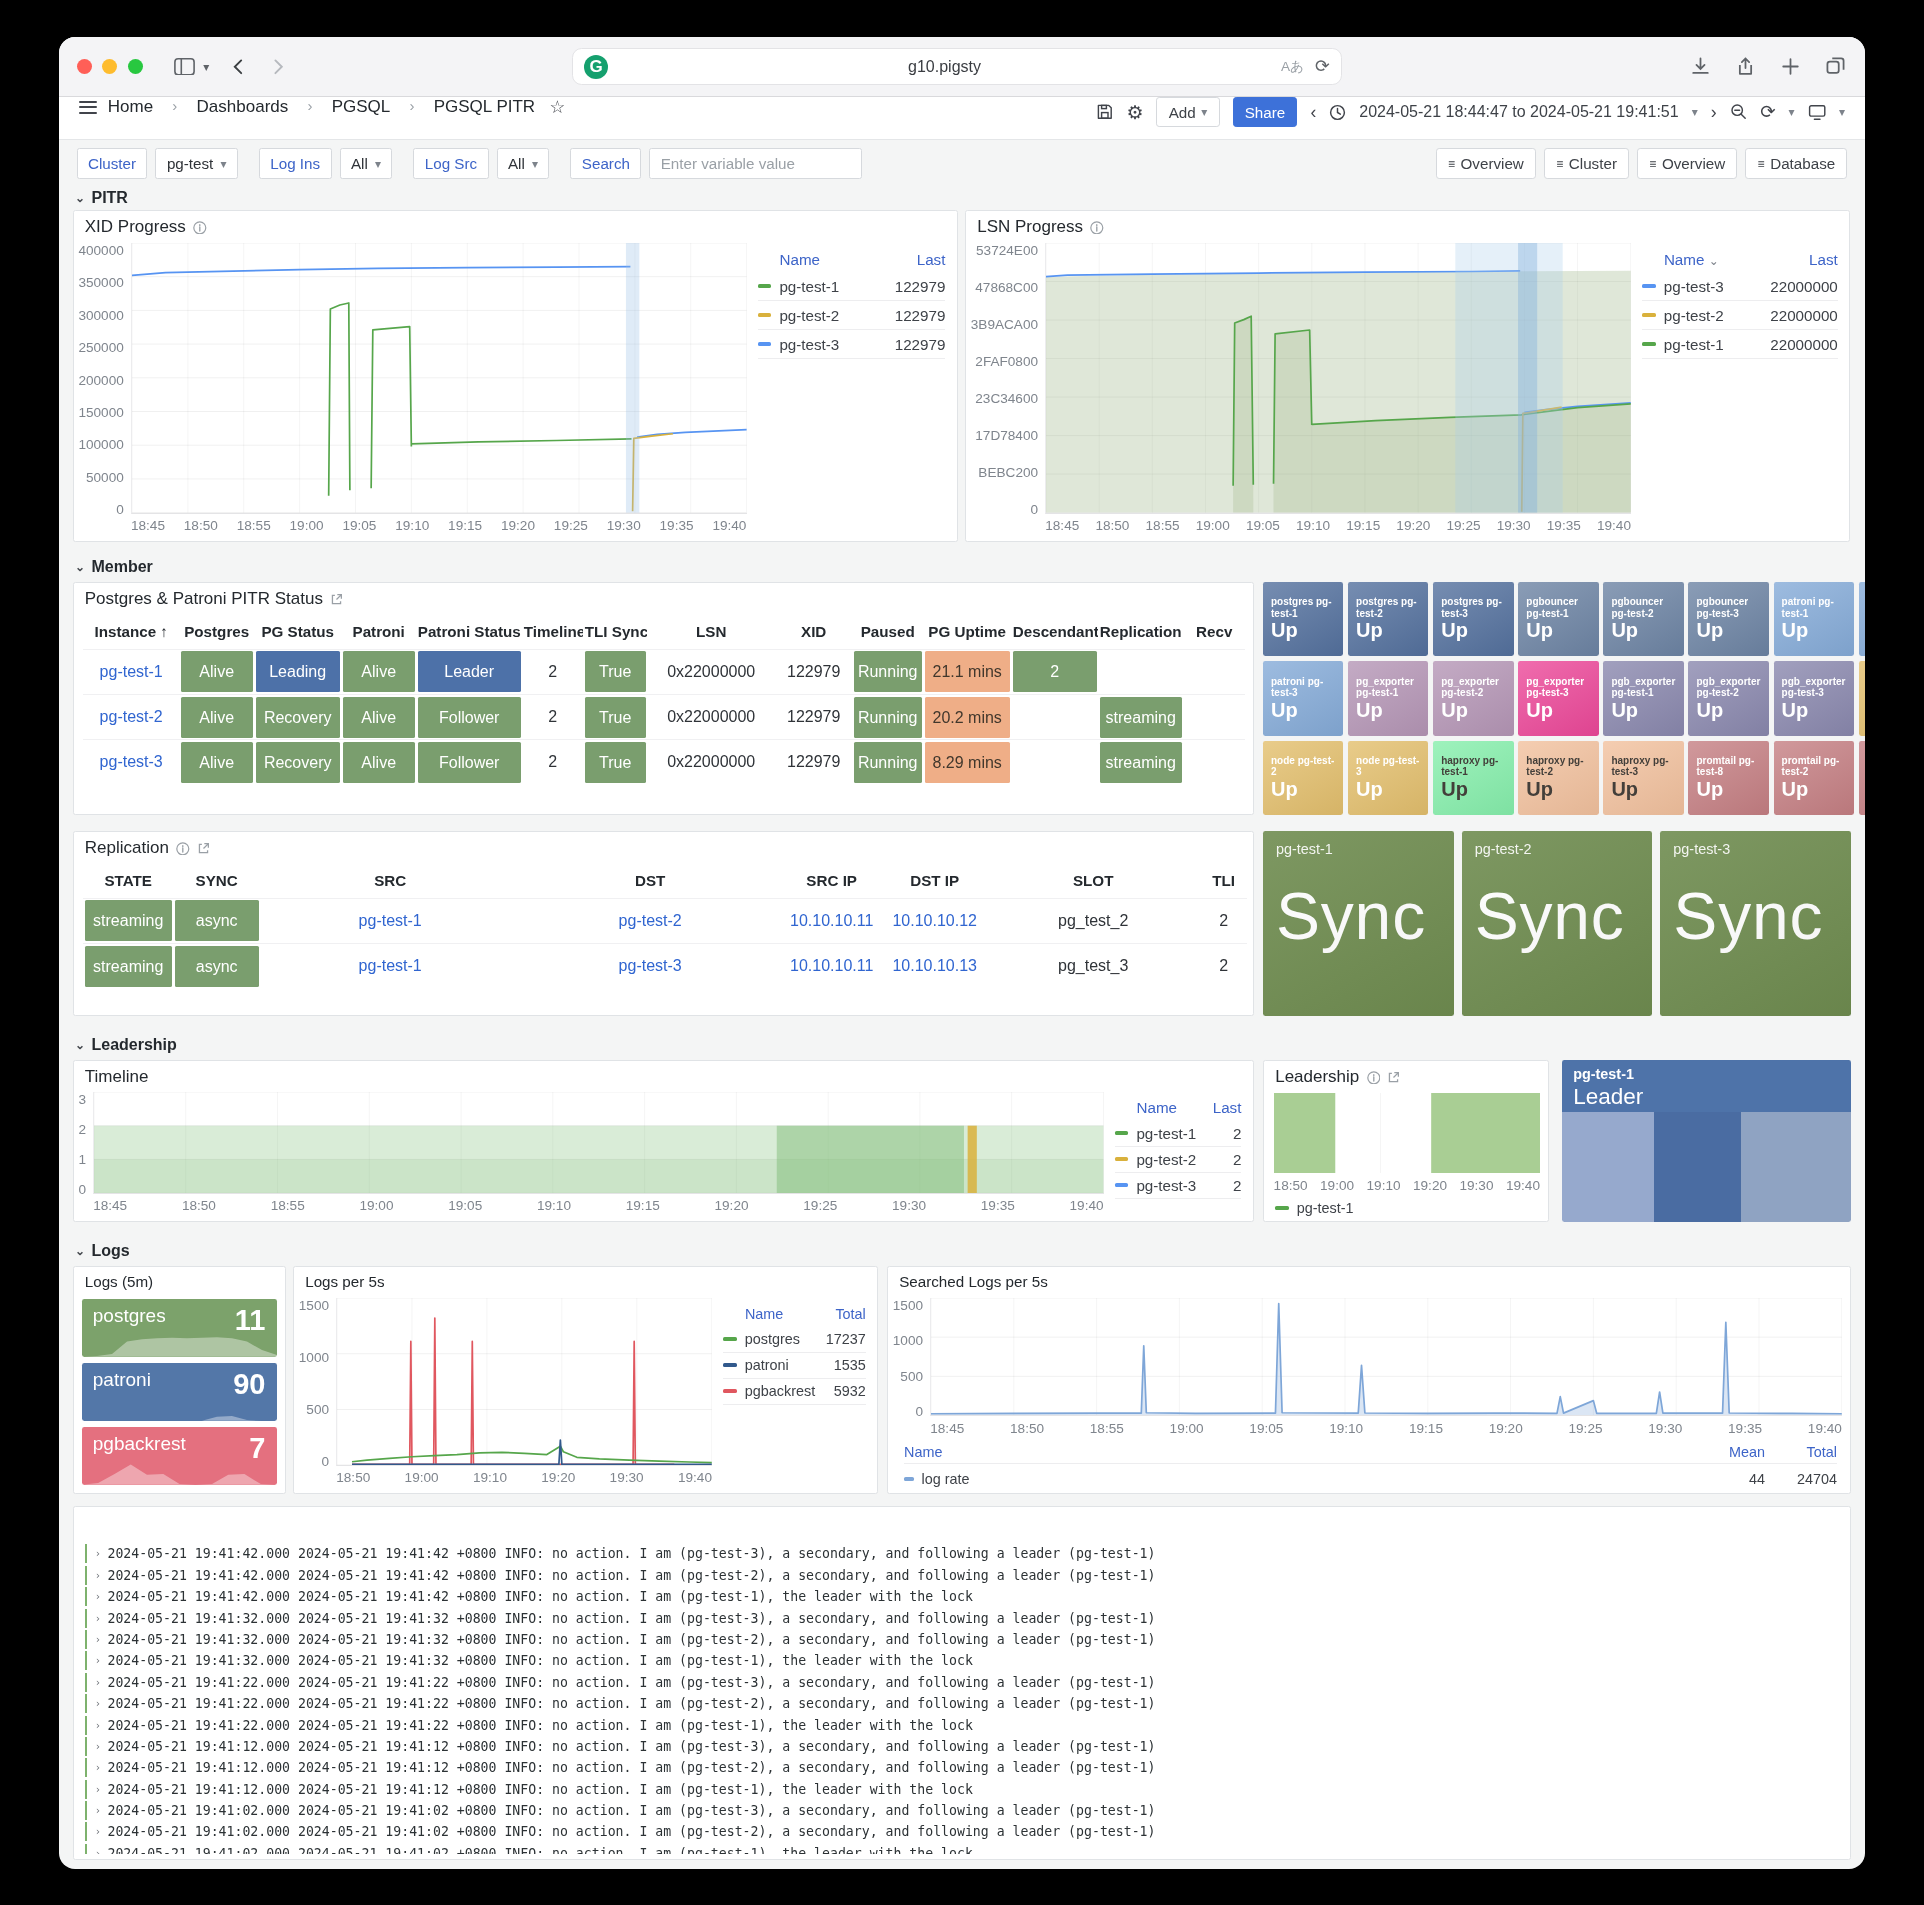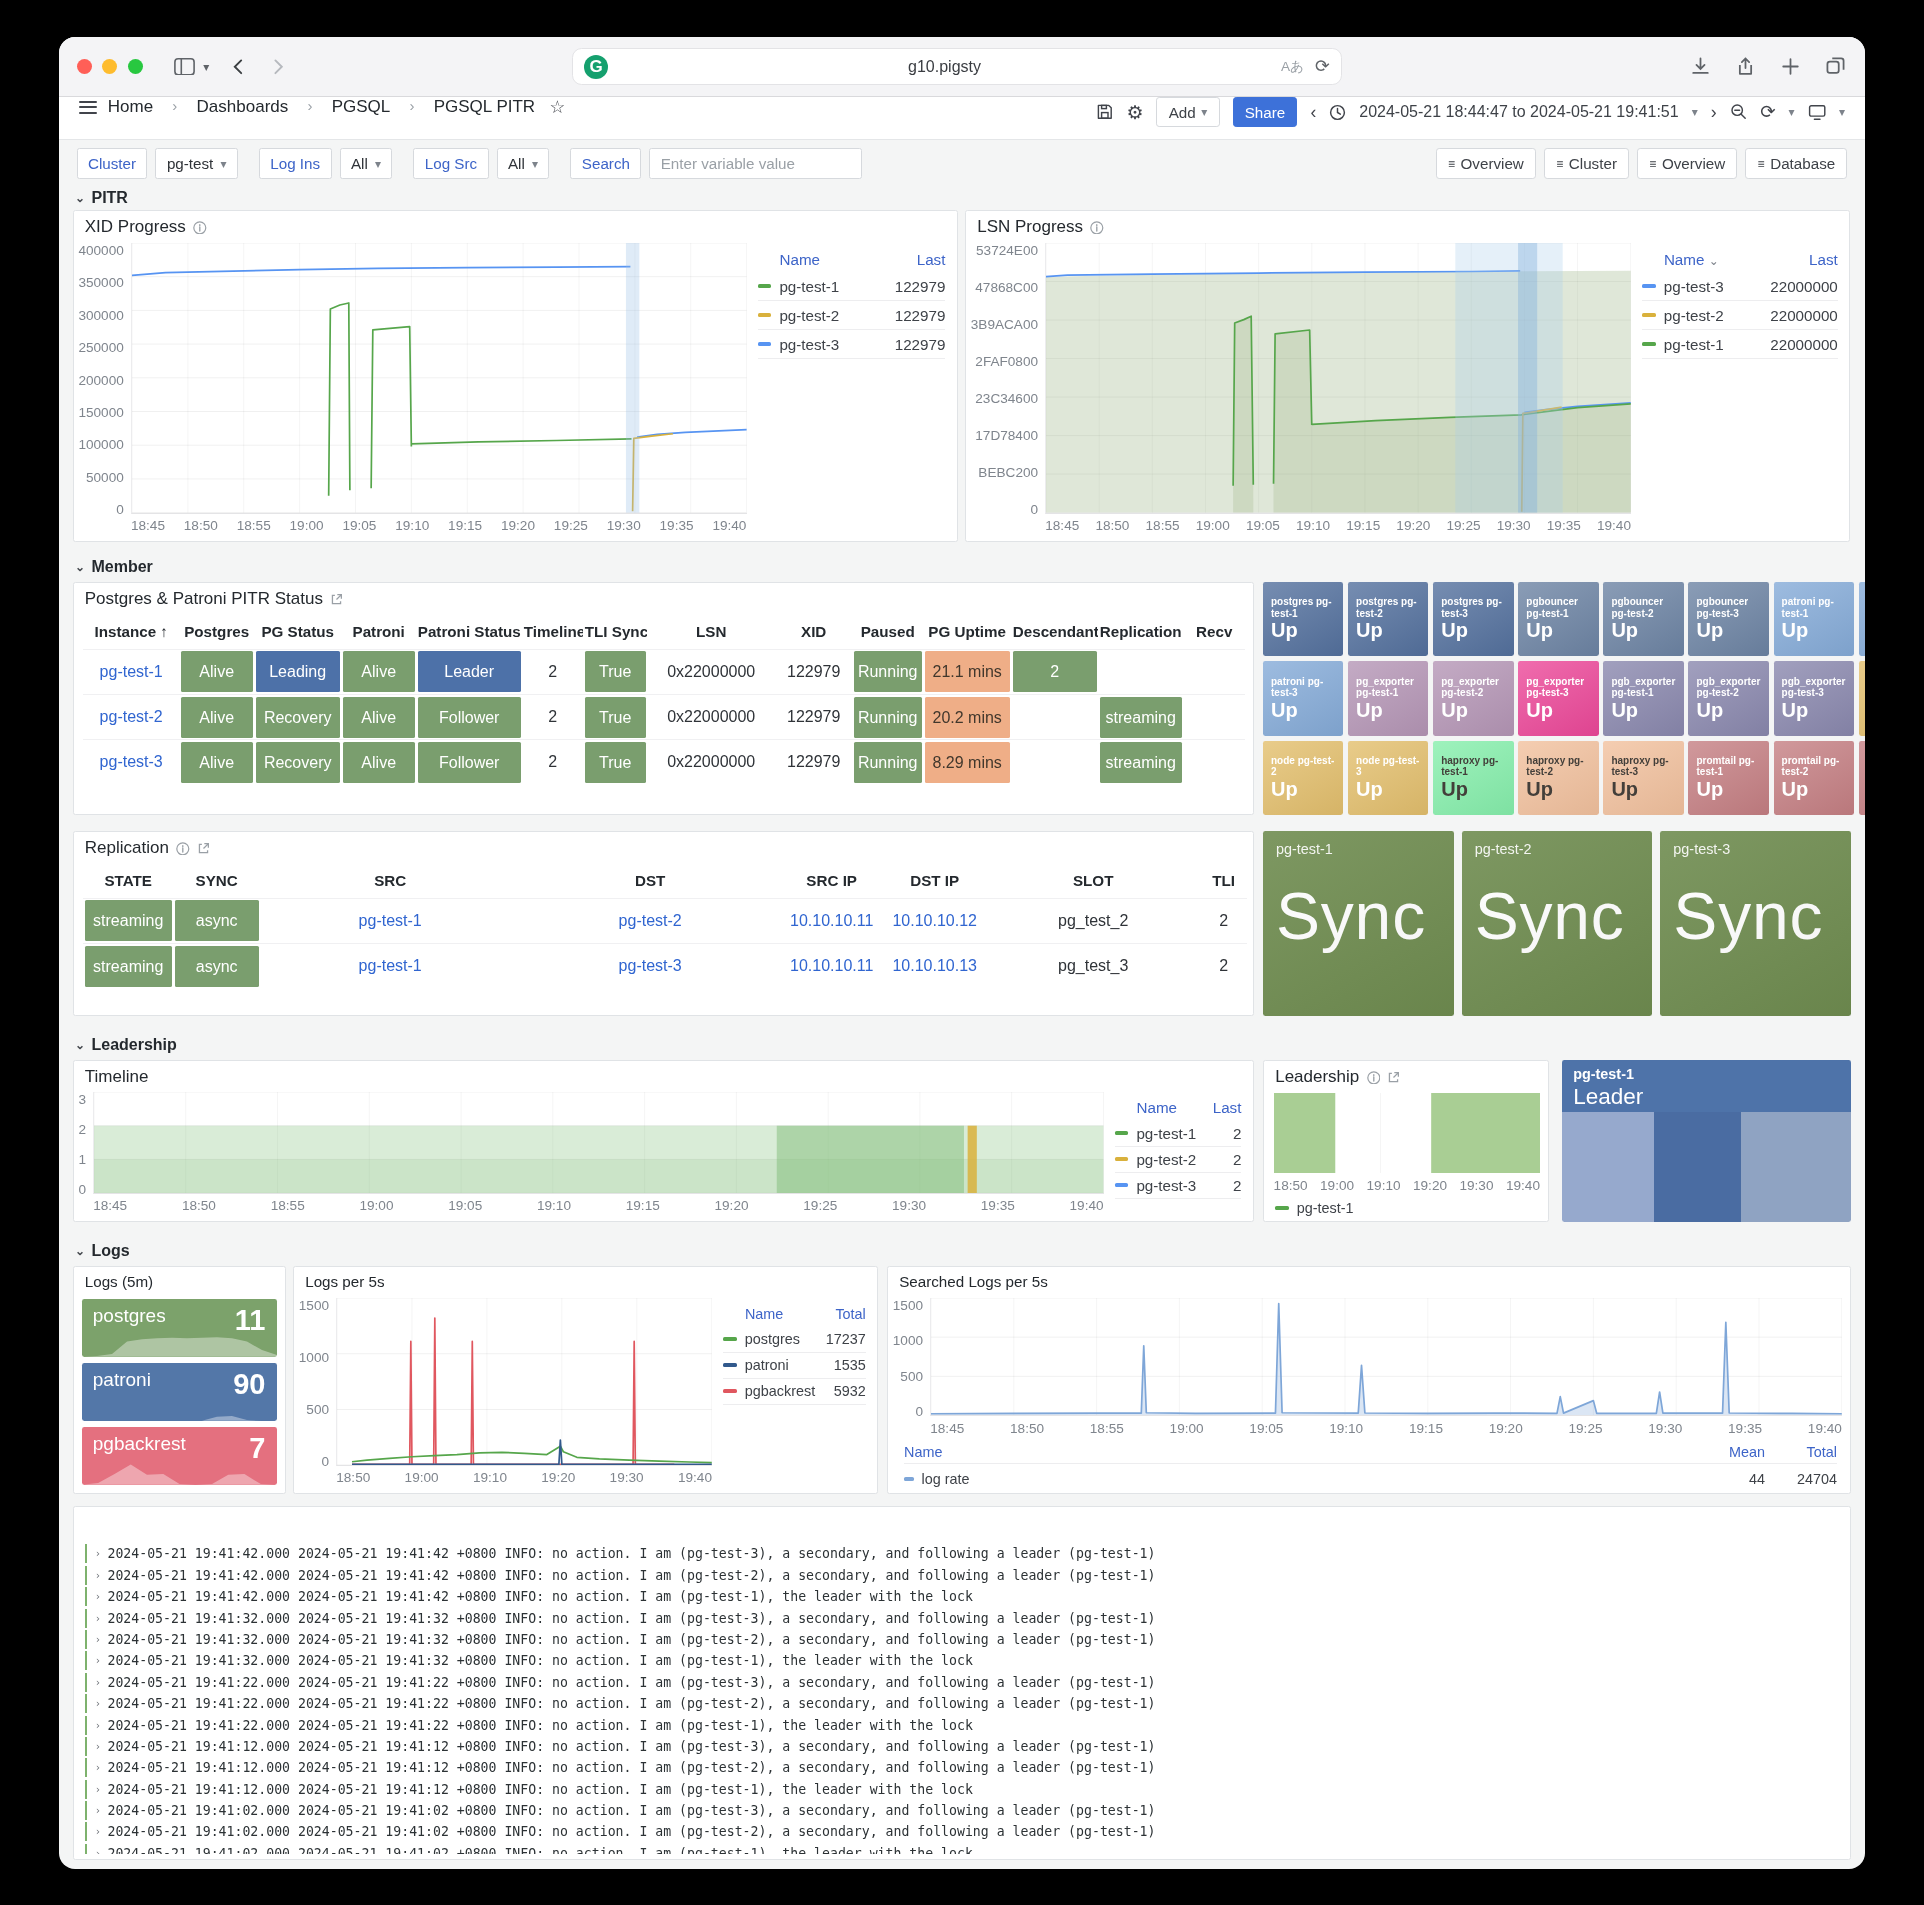--- a/index.html
+++ b/index.html
@@ -715,21 +715,21 @@
         <span class="tl-label">haproxy pg-test-2</span>
         <span class="tl-val">Up</span>
       </div>
 
       <div class="tile" style="background: rgb(242, 193, 158); color: rgb(67, 63, 58);">
         <span class="tl-label">haproxy pg-test-3</span>
         <span class="tl-val">Up</span>
       </div>
 
       <div class="tile" style="background: rgb(197, 127, 131); color: rgb(255, 255, 255);">
-        <span class="tl-label">promtail pg-test-1</span>
+        <span class="tl-label">promtail pg-test-8</span>
         <span class="tl-val">Up</span>
       </div>
 
       <div class="tile" style="background: rgb(197, 127, 131); color: rgb(255, 255, 255);">
         <span class="tl-label">promtail pg-test-2</span>
         <span class="tl-val">Up</span>
       </div>
 
       <div class="tile" style="background: rgb(197, 127, 131); color: rgb(255, 255, 255);">
         <span class="tl-label">promtail pg-test-3</span>

